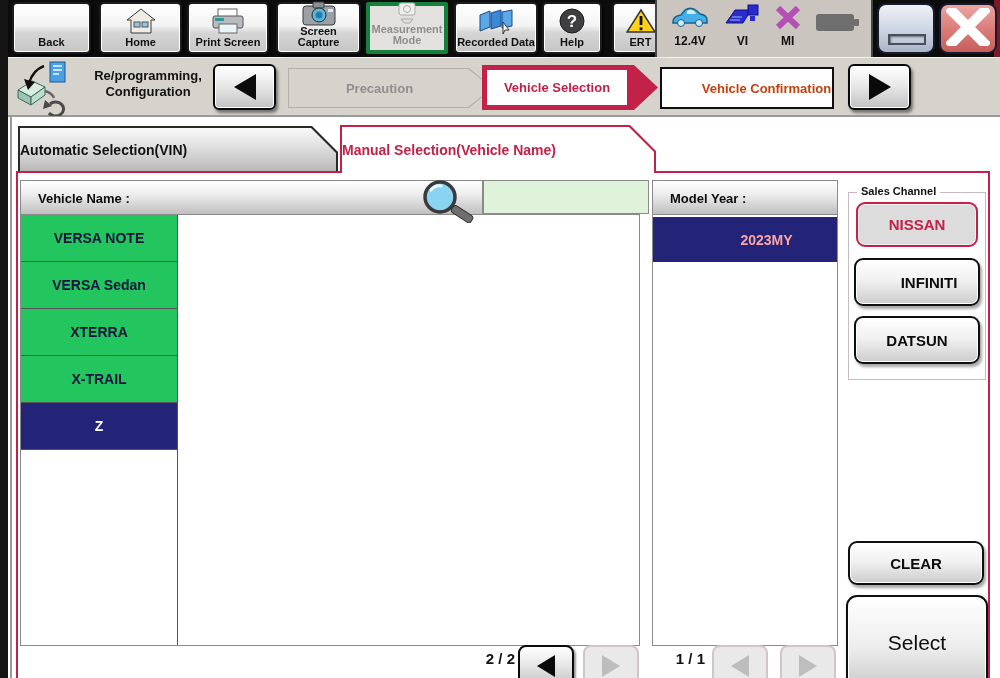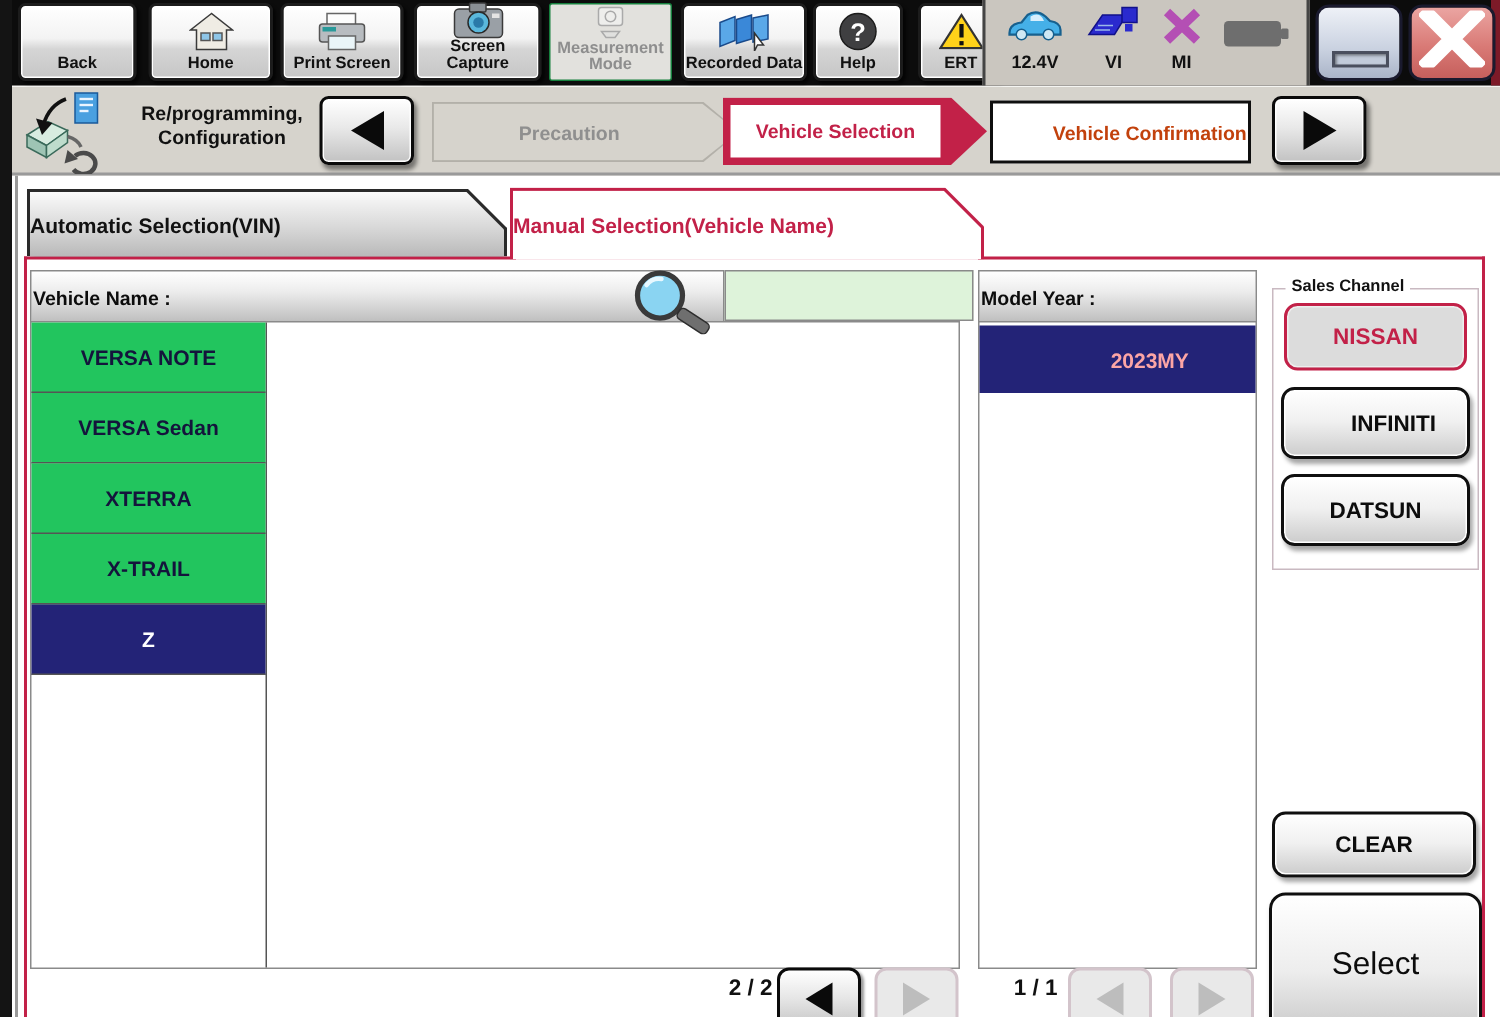--- a/index.html
+++ b/index.html
@@ -19,21 +19,21 @@
     position:absolute; top:2px; height:52px;
     border:2px solid #1c1c1c; border-radius:5px;
     background:linear-gradient(180deg,#ffffff 0%,#f3f3f3 45%,#d5d5d5 60%,#c6c6c6 100%);
     box-shadow: inset 0 0 0 1px #fff, 2px 2px 2px rgba(0,0,0,.65);
     display:flex; flex-direction:column; align-items:center; justify-content:flex-end;
     font-size:11px; font-weight:bold; color:#111; padding-bottom:3px; line-height:1.05; text-align:center;
     cursor:default;
   }
   .tbtn .ic { flex:1; display:flex; align-items:center; justify-content:center; }
   .tbtn.disabled {
-    border:1px solid #15803d; border-radius:2px; box-shadow:none;
+    border:4px solid #15803d; border-radius:2px; box-shadow:none;
     background:#e2e1dd; color:#8e8e8e;
   }
   .statusbox {
     position:absolute; left:655px; top:0; width:218px; height:57px;
     background:#cac6bf; border-left:2px solid #444; border-right:2px solid #444;
     display:flex; align-items:flex-start; justify-content:space-between; padding:4px 10px 0 12px;
   }
   .stat { display:flex; flex-direction:column; align-items:center; font-size:12px; font-weight:bold; color:#111; }
   .win-btn {
     position:absolute; top:3px; width:58px; height:51px;
@@ -73,21 +73,21 @@
   .tab-manual { left:340px; top:125px; width:316px; height:48px; z-index:12; }
   .tab-manual .shell { background:#c22148; }
   .tab-manual .face { background:#fff; color:#c22148; }
   .tab-manual-patch { position:absolute; left:344px; top:171px; width:308px; height:4px; background:#fff; z-index:12; }
   
   .panel { position:absolute; left:16px; top:171px; width:974px; height:507px; background:#fff; border:2px solid #c22148; border-bottom:none; overflow:hidden; z-index:7; }
   .hdrbar {
     position:absolute; height:36px;
     background:linear-gradient(180deg,#ffffff 0%,#ececec 40%,#bdbdbd 100%);
     border:1px solid #8a8a8a; display:flex; align-items:center;
-    font-size:13px; font-weight:bold; color:#0c0c0c; padding-left:1px;
+    font-size:13px; font-weight:bold; color:#0c0c0c; padding-left:17px;
   }
   .hdr-vehicle { left:2px; top:7px; width:463px; }
   .hdr-model { left:634px; top:7px; width:186px; }
   .search-field { position:absolute; left:465px; top:7px; width:166px; height:34px; background:#def3da; border:1px solid #8a8a8a; font-size:14px; padding:0 5px; font-family:"Liberation Sans",sans-serif; }
   .magnifier { position:absolute; left:398px; top:4px; z-index:3; }
   .listbox { position:absolute; background:#fff; border:1px solid #8a8a8a; }
   .list-vehicle { left:2px; top:41px; width:620px; height:432px; }
   .list-model { left:634px; top:41px; width:186px; height:432px; }
   .vcol { position:absolute; left:0; top:0; width:157px; height:100%; border-right:1px solid #555; }
   .vitem {

